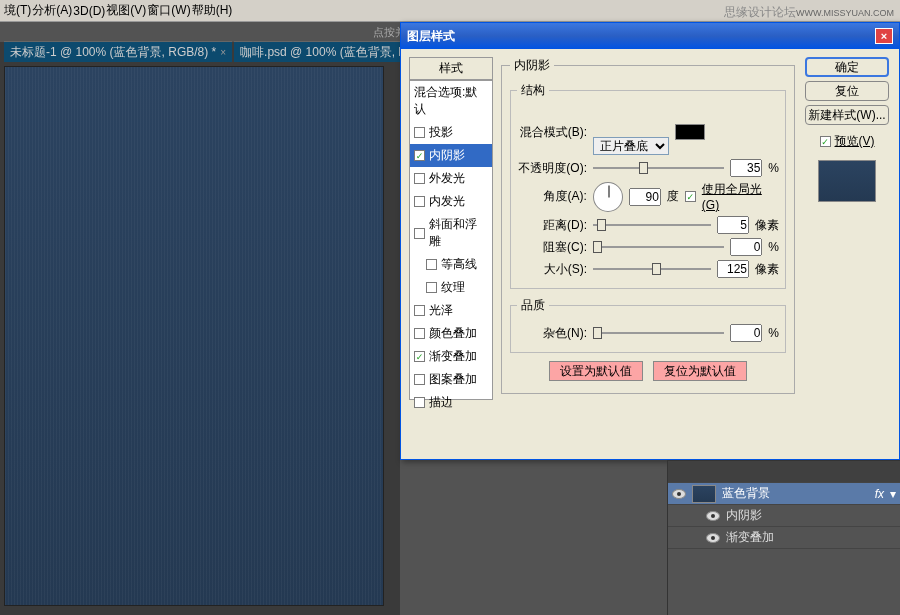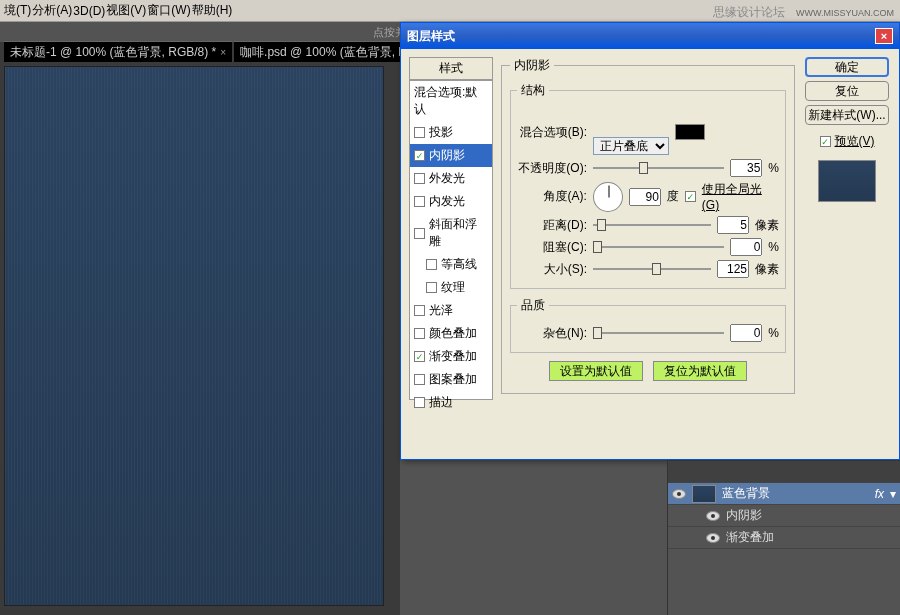--- a/index.html
+++ b/index.html
@@ -1,21 +1,21 @@
 <!DOCTYPE html>
 <html><head>
 <meta charset="utf-8">
 <style>
 * { margin: 0; padding: 0; box-sizing: border-box; font-family: "Microsoft YaHei", SimSun, sans-serif; font-size: 12px; }
 body { width: 900px; height: 615px; background: #535353; overflow: hidden; position: relative; }
 .menubar { height: 22px; background: #d4d0c8; display: flex; align-items: center; padding: 0 4px; gap: 1px; border-bottom: 1px solid #999; }
 .menubar span { cursor: pointer; }
 .hint-bar { height: 20px; background: #535353; color: #aaa; text-align: center; line-height: 20px; font-size: 11px; }
 .tabs-bar { height: 20px; background: #3a3a3a; display: flex; align-items: center; padding: 0 4px; gap: 2px; color: #ccc; font-size: 11px; }
-.tab { background: #000000; padding: 2px 6px; display: flex; align-items: center; gap: 4px; border-top: 1px solid #666; }
+.tab { background: #0c4a6e; padding: 2px 6px; display: flex; align-items: center; gap: 4px; border-top: 1px solid #666; }
 .tab .close { color: #999; font-size: 10px; cursor: pointer; }
 .canvas-area { position: absolute; top: 62px; left: 0; width: 400px; height: 553px; background: #3a3a3a; display: flex; align-items: flex-start; padding: 4px; }
 .canvas { width: 380px; height: 540px; background: linear-gradient(180deg, #2b4360 0%, #243952 100%); border: 1px solid #222; position: relative; overflow: hidden; }
 .canvas::before { content: ""; position: absolute; inset: 0; background: repeating-linear-gradient(90deg, rgba(255,255,255,0.04) 0px, rgba(255,255,255,0.04) 1px, transparent 1px, transparent 3px); }
 .dialog { position: absolute; top: 22px; left: 400px; width: 500px; height: 438px; background: #ece9d8; border: 1px solid #0054e3; box-shadow: 2px 2px 6px rgba(0,0,0,0.4); }
 .dialog-title { height: 26px; background: linear-gradient(180deg, #3b77e0 0%, #2a5fc4 50%, #0054e3 100%); color: #fff; display: flex; align-items: center; padding: 0 6px; font-weight: bold; justify-content: space-between; }
 .dialog-title .close-btn { width: 18px; height: 16px; background: #e04343; border: 1px solid #fff; color: #fff; text-align: center; line-height: 14px; font-size: 11px; cursor: pointer; }
 .dialog-body { display: flex; padding: 8px; gap: 8px; height: calc(100% - 26px); }
 .left-panel { width: 84px; }
 .left-panel .header { background: #ece9d8; border: 1px solid #999; padding: 2px 4px; text-align: center; }
@@ -37,30 +37,30 @@
 .underline { text-decoration: underline; }
 select, input[type=text] { border: 1px solid #7f9db9; height: 18px; padding: 0 2px; font-size: 12px; }
 .slider { flex: 1; height: 16px; position: relative; }
 .slider .track { position: absolute; top: 7px; left: 0; right: 0; height: 2px; background: #999; }
 .slider .thumb { position: absolute; top: 2px; width: 9px; height: 12px; background: #ece9d8; border: 1px solid #555; }
 .angle-dial { width: 30px; height: 30px; border: 1px solid #888; border-radius: 50%; background: #fff; position: relative; }
 .angle-dial::after { content: ""; position: absolute; top: 14px; left: 15px; width: 12px; height: 1px; background: #000; transform-origin: left; transform: rotate(-90deg); }
 .color-swatch { width: 30px; height: 16px; background: #000; border: 1px solid #888; }
 .contour-swatch { width: 30px; height: 22px; border: 1px solid #888; background: linear-gradient(135deg, #fff 50%, #999 50%); }
 .num-input { width: 32px; text-align: right; }
-.btn-small { height: 20px; padding: 0 10px; background: #bef264; border: 1px solid #888; cursor: pointer; }
+.btn-small { height: 20px; padding: 0 10px; background: #fca5a5; border: 1px solid #888; cursor: pointer; }
 .layers-panel { position: absolute; right: 0; top: 460px; width: 233px; height: 155px; background: #535353; border-left: 1px solid #333; border-top: 1px solid #333; color: #ddd; }
 .layer-row { display: flex; align-items: center; height: 22px; border-bottom: 1px solid #444; padding: 0 4px; gap: 6px; }
 .layer-row.selected { background: #5a7aa8; color: #fff; justify-content: center; }
 .layer-row.sub { padding-left: 38px; font-size: 11px; }
 .eye { width: 14px; height: 10px; border: 1px solid #888; border-radius: 50%; background: #ddd; position: relative; }
 .eye::after { content: ""; position: absolute; top: 2px; left: 4px; width: 4px; height: 4px; background: #333; border-radius: 50%; }
 .layer-thumb { width: 24px; height: 18px; background: linear-gradient(180deg, #2b4360, #243952); border: 1px solid #888; }
 .watermark { position: absolute; top: 4px; right: 6px; color: #888; font-size: 11px; }
-.watermark .url { color: #666; font-size: 9px; margin-left: 11px; }
+.watermark .url { color: #666; font-size: 9px; margin-left: 0; }
 </style>
 </head>
 <body>
 
 <div class="menubar">
   <span>境(T)</span>
   <span>分析(A)</span>
   <span>3D(D)</span>
   <span>视图(V)</span>
   <span>窗口(W)</span>
@@ -150,21 +150,21 @@
           </div>
       </div>
     </div>
 
     <div class="center-panel">
       <fieldset class="fieldset">
         <legend><span>内阴影</span></legend>
         <fieldset class="fieldset" style="border:1px solid #bbb; padding:6px;">
           <legend>结构</legend>
           <div class="row">
-            <label>混合选项(B):</label>
+            <label>混合模式(B):</label>
             <select style="width:76px;margin-top:28px;"><option>正片叠底</option></select>
             <span class="color-swatch"></span>
           </div>
           <div class="row">
             <label>不透明度(O):</label>
             <div class="slider">
                 <div class="track"></div>
                 <div class="thumb" style="left:35%"></div>
               </div>
             <input class="num-input" value="35" style="">

